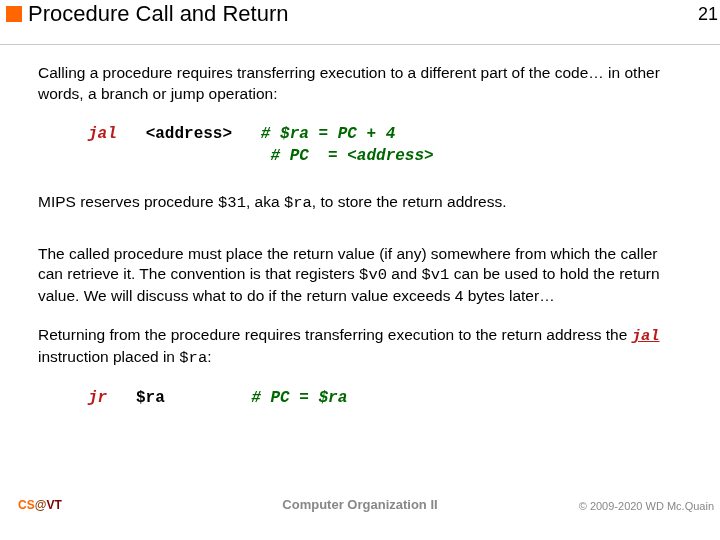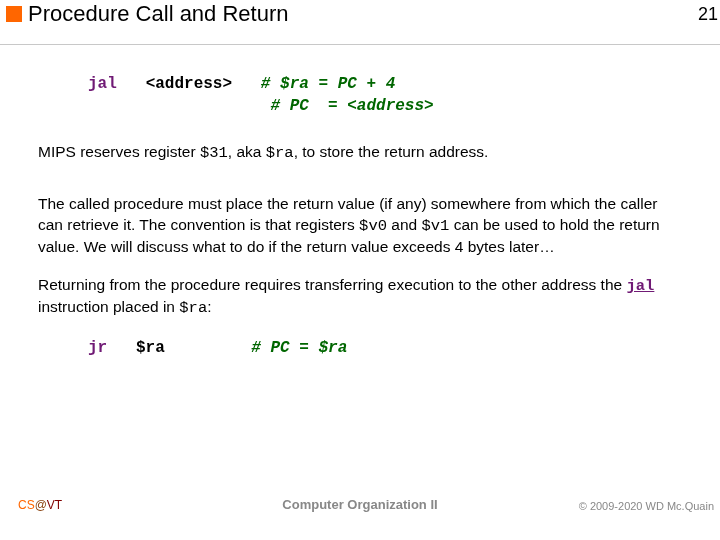--- a/index.html
+++ b/index.html
@@ -60,36 +60,36 @@
     font-family: "Courier New", monospace;
     font-size: 16px;
     font-weight: bold;
     white-space: pre;
     margin: 10px 0 24px 50px;
     line-height: 1.4;
   }
   .mono {
     font-family: "Courier New", monospace;
   }
-  .kw-blue { color: #701a75; font-weight: bold; }
+  .kw-blue { color: #b91c1c; font-weight: bold; font-style: italic; }
   .kw-green { color: #006600; font-weight: bold; font-style: italic; }
   .underline { text-decoration: underline; }
   .footer {
     position: absolute;
     left: 0;
     bottom: 4px;
     width: 720px;
     height: 22px;
     font-size: 12px;
   }
   .foot-left {
     position: absolute;
     left: 18px;
     bottom: 0;
-    font-weight: normal;
+    font-weight: bold;
     color: #ff6600;
   }
   .foot-left .at { color: #8B4513; }
   .foot-left .vt { color: #800000; }
   .foot-center {
     position: absolute;
     left: 0;
     width: 720px;
     text-align: center;
     bottom: 0;
@@ -111,31 +111,32 @@
 <div class="slide">
 
   <div class="header">
     <div class="header-bullet"></div>
     <div class="title">Procedure Call and Return</div>
     <div class="page-num">21</div>
   </div>
 
   <div class="body">
 
+    <div class="para">Calling a procedure requires transferring execution to a different part of the code… in other words, a branch or jump operation:</div>
 
     <div class="code-block"><span class="kw-blue">jal</span>   <span>&lt;address&gt;</span>   <span class="kw-green"># $ra = PC + 4</span>
                    <span class="kw-green"># PC  = &lt;address&gt;</span></div>
 
-    <div class="para"><span>MIPS reserves register </span><span class="mono">$31</span><span>, aka </span><span class="mono">$ra</span><span>, to store the return address.</span></div>
+    <div class="para"><span>MIPS reserves procedure </span><span class="mono">$31</span><span>, aka </span><span class="mono">$ra</span><span>, to store the return address.</span></div>
 
     <div style="height:12px"></div>
 
     <div class="para"><span>The called procedure must place the return value (if any) somewhere from which the caller can retrieve it.  The convention is that registers </span><span class="mono">$v0</span><span> and </span><span class="mono">$v1</span><span> can be used to hold the return value.  We will discuss what to do if the return value exceeds 4 bytes later…</span></div>
 
-    <div class="para"><span>Returning from the procedure requires transferring execution to the other address the </span><span class="mono kw-blue underline">jal</span><span> instruction placed in </span><span class="mono">$ra</span><span>:</span></div>
+    <div class="para"><span>Returning from the procedure requires transferring execution to the return address the </span><span class="mono kw-blue underline">jal</span><span> instruction placed in </span><span class="mono">$ra</span><span>:</span></div>
 
     <div class="code-block"><span class="kw-blue">jr</span>   <span>$ra</span>         <span class="kw-green"># PC = $ra</span></div>
 
   </div>
 
   <div class="footer">
     <div class="foot-left"><span>CS</span><span class="at">@</span><span class="vt">VT</span></div>
     <div class="foot-center">Computer Organization II</div>
     <div class="foot-right">© 2009-2020  WD Mc.Quain</div>
   </div>

